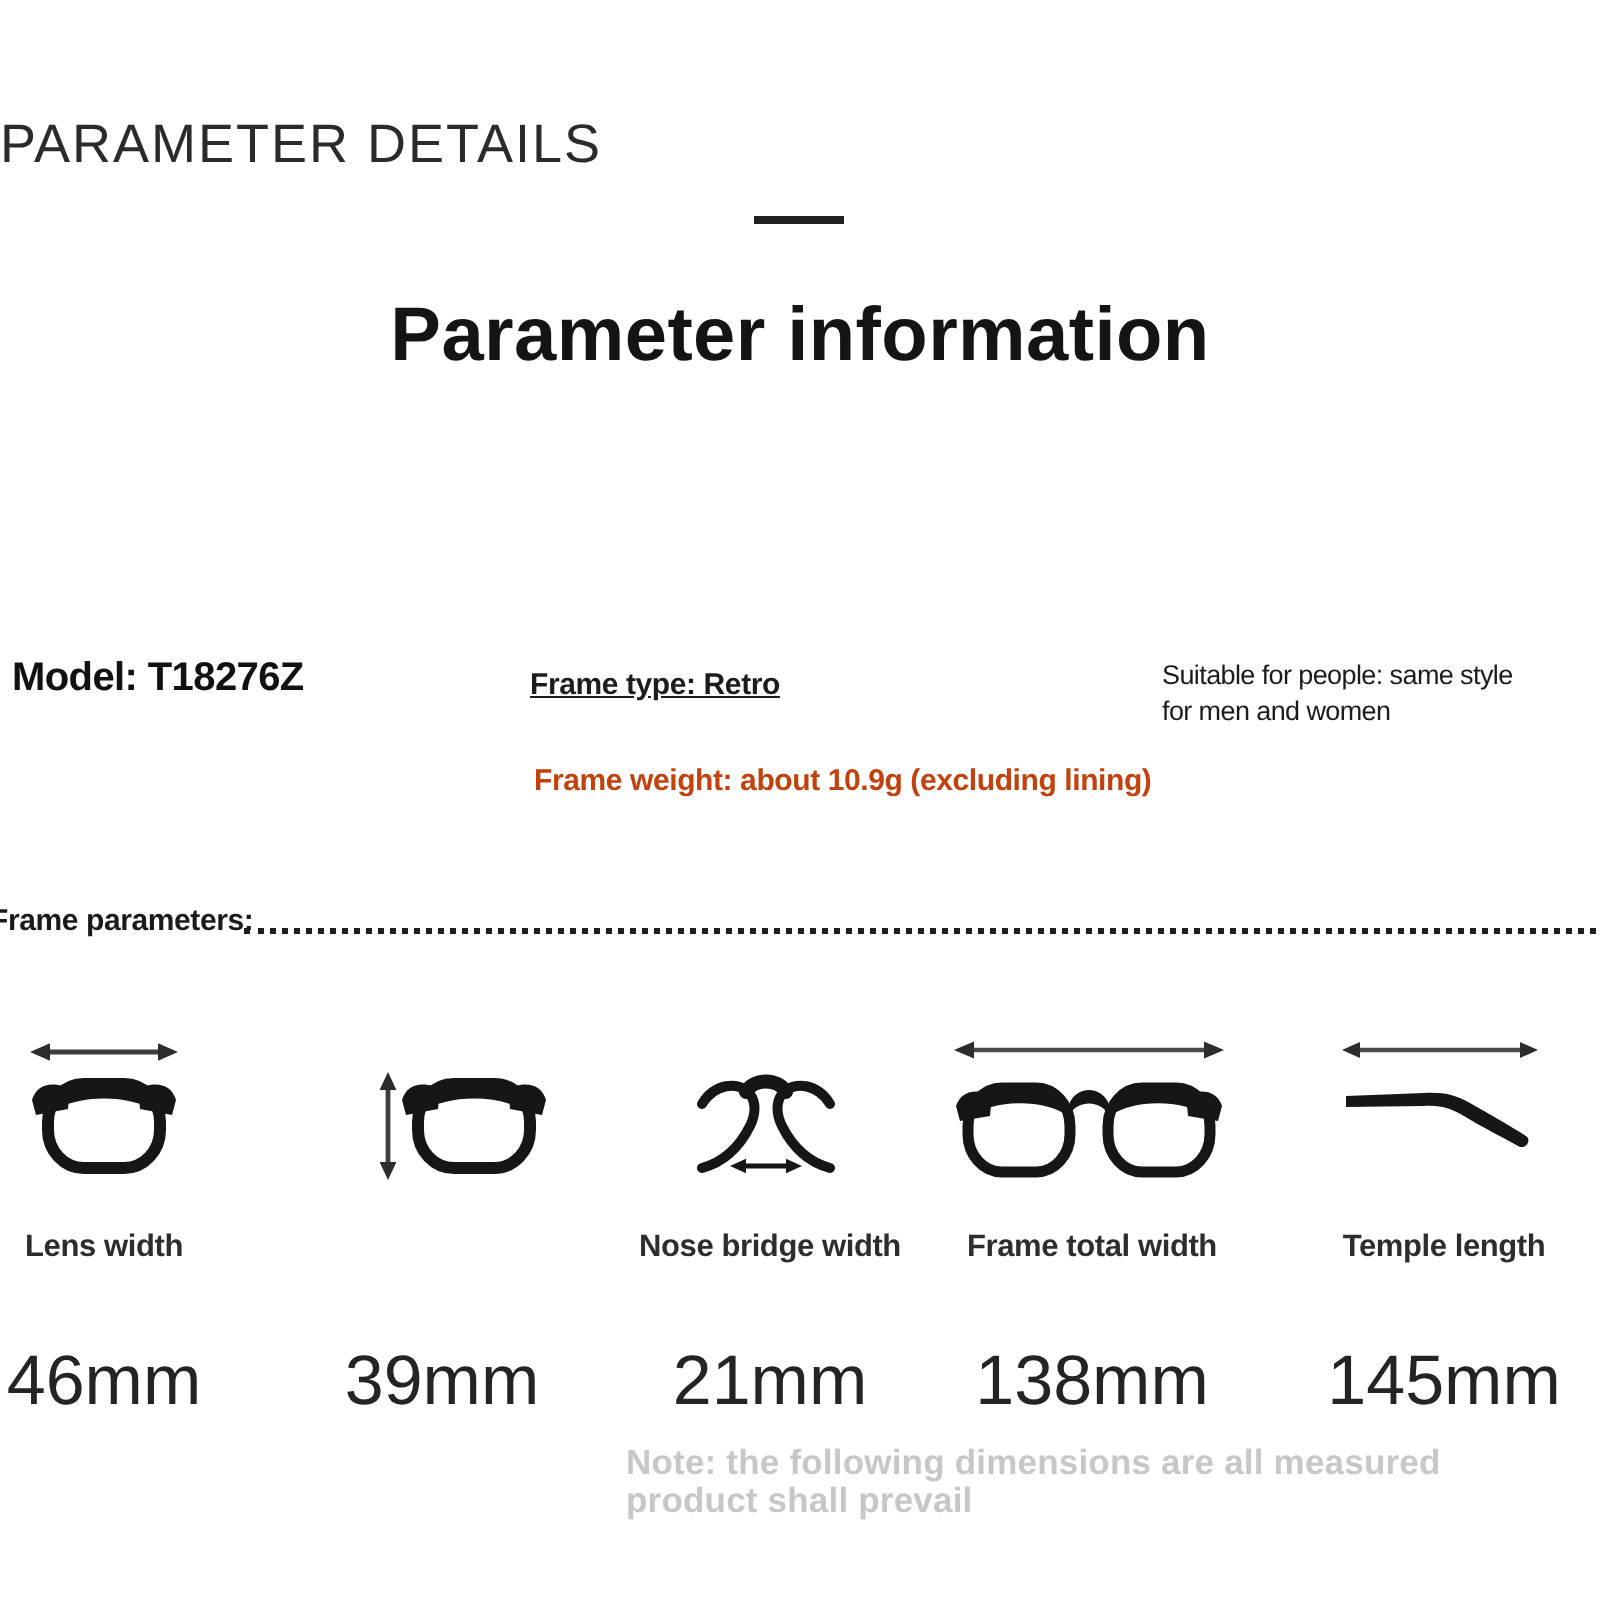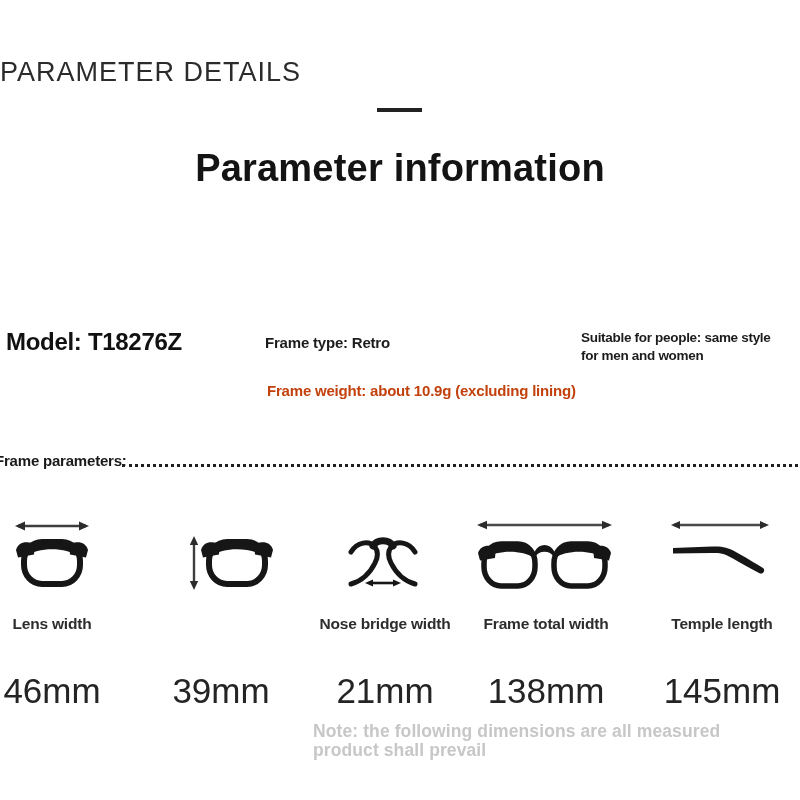--- a/index.html
+++ b/index.html
@@ -15,37 +15,37 @@
   .kicker-divider {
     position:absolute; top:108px; left:377px; width:45px; height:3.5px;
     background:#222222;
   }
   .title {
     position:absolute; top:147px; left:0; right:0; margin:0; text-align:center;
     font-size:38px; font-weight:bold; color:#141414; letter-spacing:0.2px;
   }
   .model {
     position:absolute; top:328px; left:6px;
-    font-size:24px; font-weight:bold; color:#111111; letter-spacing:-0.3px;
+    font-size:20px; font-weight:bold; color:#111111; letter-spacing:-0.3px;
   }
   .material {
     position:absolute; top:381px; left:4px;
     font-size:15px; font-weight:bold; color:#1c1c1c; letter-spacing:-0.2px;
   }
   .frame-type {
     position:absolute; top:334px; left:265px;
-    font-size:15px; font-weight:bold; color:#1c1c1c; letter-spacing:-0.2px;
+    font-size:15px; font-weight:bold; color:#1c1c1c; letter-spacing:-0.2px;text-decoration:underline;
   }
   .frame-weight {
     position:absolute; top:382px; left:267px;
     font-size:15px; font-weight:bold; color:#c2410c; letter-spacing:-0.2px;
   }
   .suitable {
     position:absolute; top:329px; left:581px; width:219px;
-    font-size:13.5px; font-weight:bold; color:#1c1c1c; line-height:17.5px;
+    font-size:13.5px; font-weight:normal; color:#1c1c1c; line-height:17.5px;
     letter-spacing:-0.3px;
   }
   .fp-label {
     position:absolute; top:452px; left:-5px;
     font-size:15px; font-weight:bold; color:#1a1a1a; letter-spacing:-0.2px;
   }
   .fp-dots {
     position:absolute; top:464px; left:122px; right:2px; height:0;
     border-bottom:3px dotted #1f1f1f;
   }

